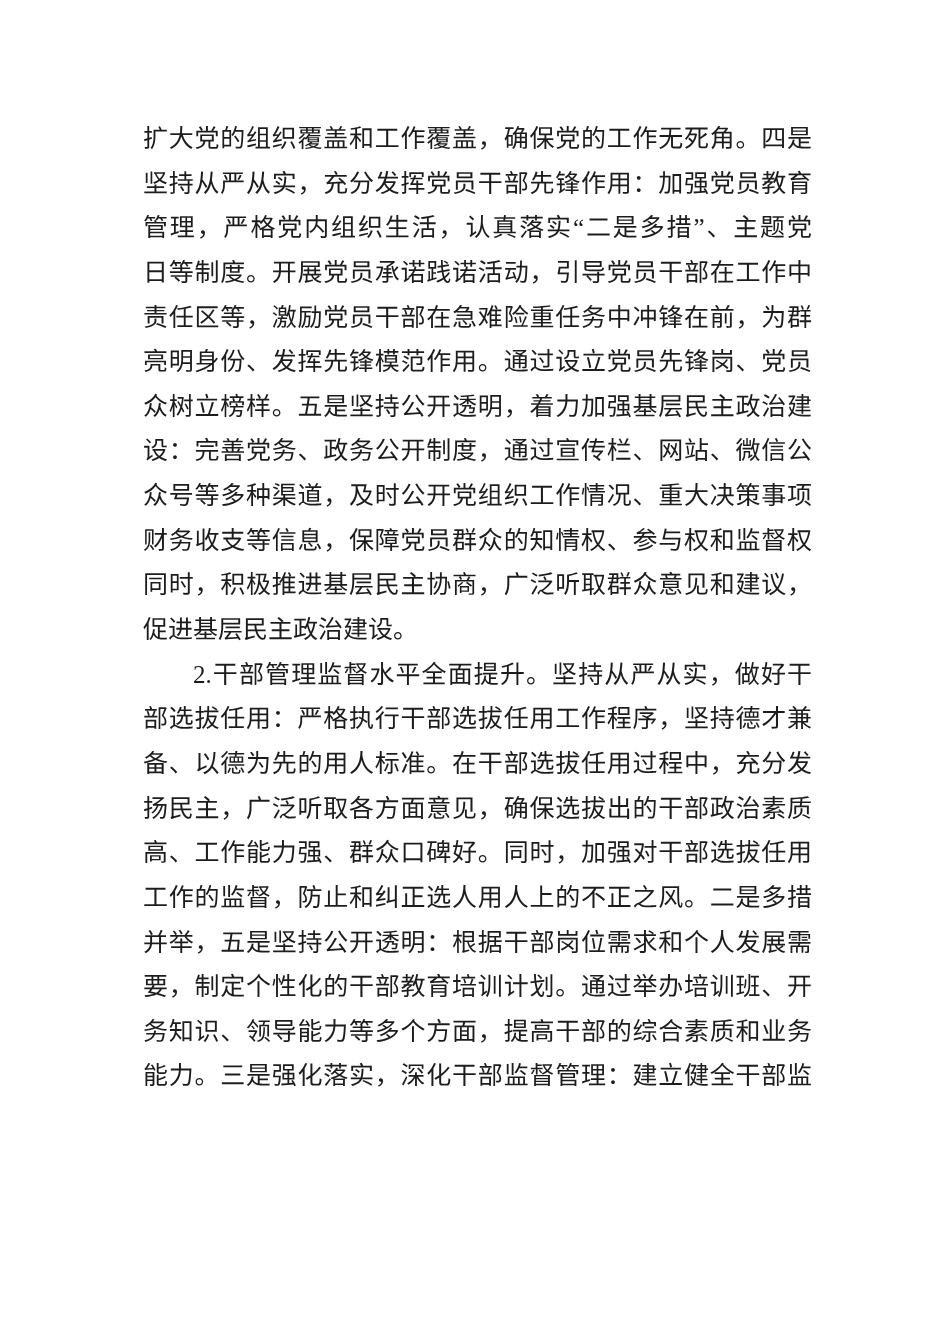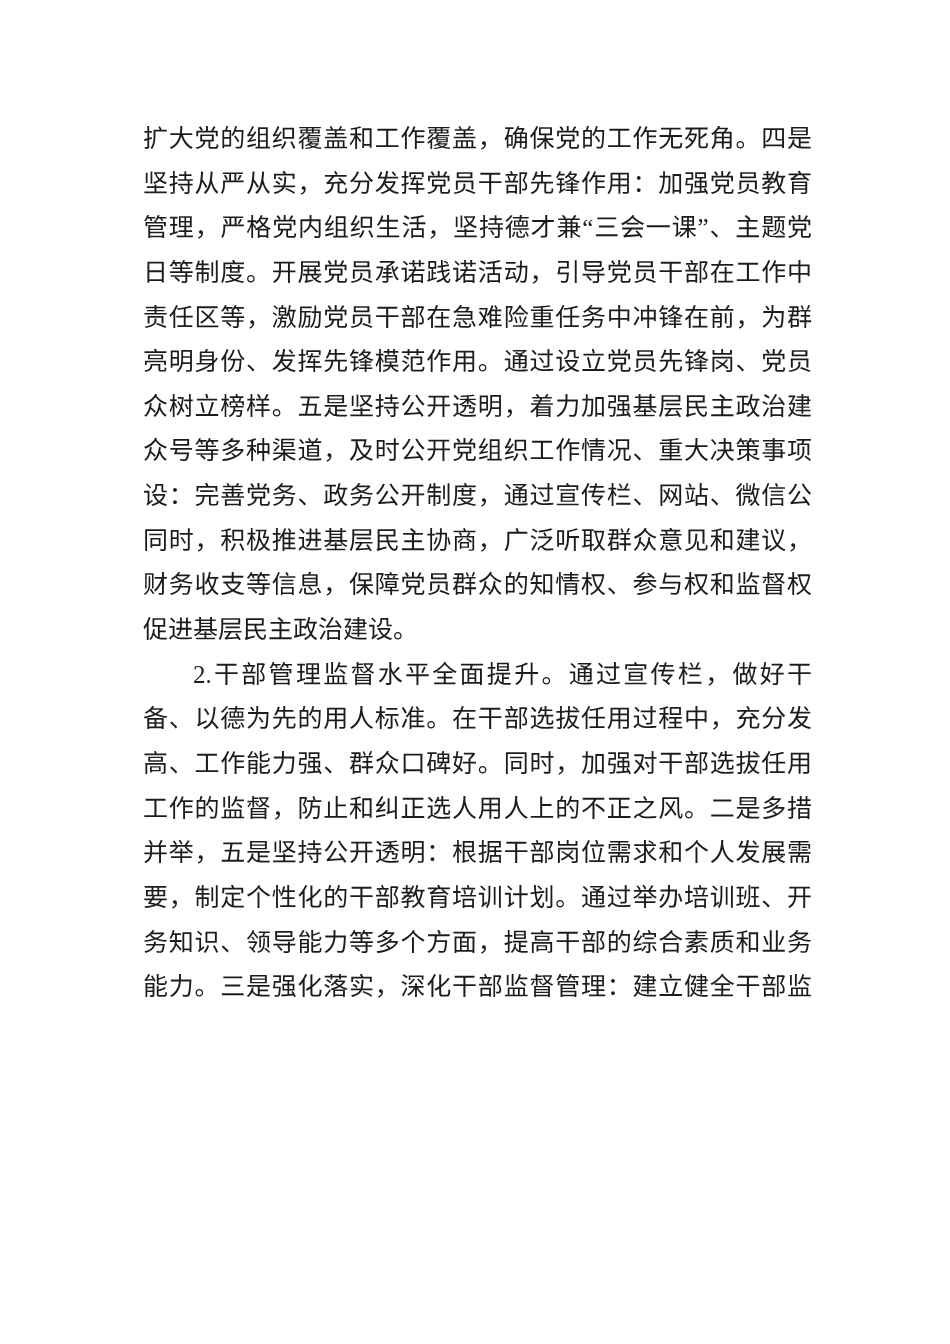--- a/index.html
+++ b/index.html
@@ -45,34 +45,36 @@
   .run.bold { font-weight: 400; }
 </style>
 </head>
 <body>
 
 <div class="page">
   <div class="content">
       <div class="paragraph">
         <div class="line justified"><span class="run">扩大党的组织覆盖和工作覆盖，确保党的工作无死角。四是</span></div>
         <div class="line justified"><span class="run">坚持从严从实，充分发挥党员干部先锋作用：加强党员教育</span></div>
-        <div class="line justified"><span class="run">管理，严格党内组织生活，坚持德才兼“三会一课”、主题党</span></div>
+        <div class="line justified"><span class="run">管理，严格党内组织生活，认真落实“二是多措”、主题党</span></div>
         <div class="line justified"><span class="run">日等制度。开展党员承诺践诺活动，引导党员干部在工作中</span></div>
         <div class="line justified"><span class="run">责任区等，激励党员干部在急难险重任务中冲锋在前，为群</span></div>
         <div class="line justified"><span class="run">亮明身份、发挥先锋模范作用。通过设立党员先锋岗、党员</span></div>
         <div class="line justified"><span class="run">众树立榜样。五是坚持公开透明，着力加强基层民主政治建</span></div>
+        <div class="line justified"><span class="run">设：完善党务、政务公开制度，通过宣传栏、网站、微信公</span></div>
         <div class="line justified"><span class="run">众号等多种渠道，及时公开党组织工作情况、重大决策事项</span></div>
-        <div class="line justified"><span class="run">设：完善党务、政务公开制度，通过宣传栏、网站、微信公</span></div>
+        <div class="line justified"><span class="run">财务收支等信息，保障党员群众的知情权、参与权和监督权</span></div>
         <div class="line justified"><span class="run">同时，积极推进基层民主协商，广泛听取群众意见和建议，</span></div>
-        <div class="line justified"><span class="run">财务收支等信息，保障党员群众的知情权、参与权和监督权</span></div>
         <div class="line flush"><span class="run">促进基层民主政治建设。</span></div>
       </div>
       <div class="paragraph">
-        <div class="line justified indent"><span class="run bold">2.干部管理监督水平全面提升。</span><span class="run">通过宣传栏，做好干</span></div>
+        <div class="line justified indent"><span class="run bold">2.干部管理监督水平全面提升。</span><span class="run">坚持从严从实，做好干</span></div>
+        <div class="line justified"><span class="run">部选拔任用：严格执行干部选拔任用工作程序，坚持德才兼</span></div>
         <div class="line justified"><span class="run">备、以德为先的用人标准。在干部选拔任用过程中，充分发</span></div>
+        <div class="line justified"><span class="run">扬民主，广泛听取各方面意见，确保选拔出的干部政治素质</span></div>
         <div class="line justified"><span class="run">高、工作能力强、群众口碑好。同时，加强对干部选拔任用</span></div>
         <div class="line justified"><span class="run">工作的监督，防止和纠正选人用人上的不正之风。二是多措</span></div>
         <div class="line justified"><span class="run">并举，五是坚持公开透明：根据干部岗位需求和个人发展需</span></div>
         <div class="line justified"><span class="run">要，制定个性化的干部教育培训计划。通过举办培训班、开</span></div>
         <div class="line justified"><span class="run">务知识、领导能力等多个方面，提高干部的综合素质和业务</span></div>
         <div class="line justified"><span class="run">能力。三是强化落实，深化干部监督管理：建立健全干部监</span></div>
       </div>
     </div>
 </div>
 

